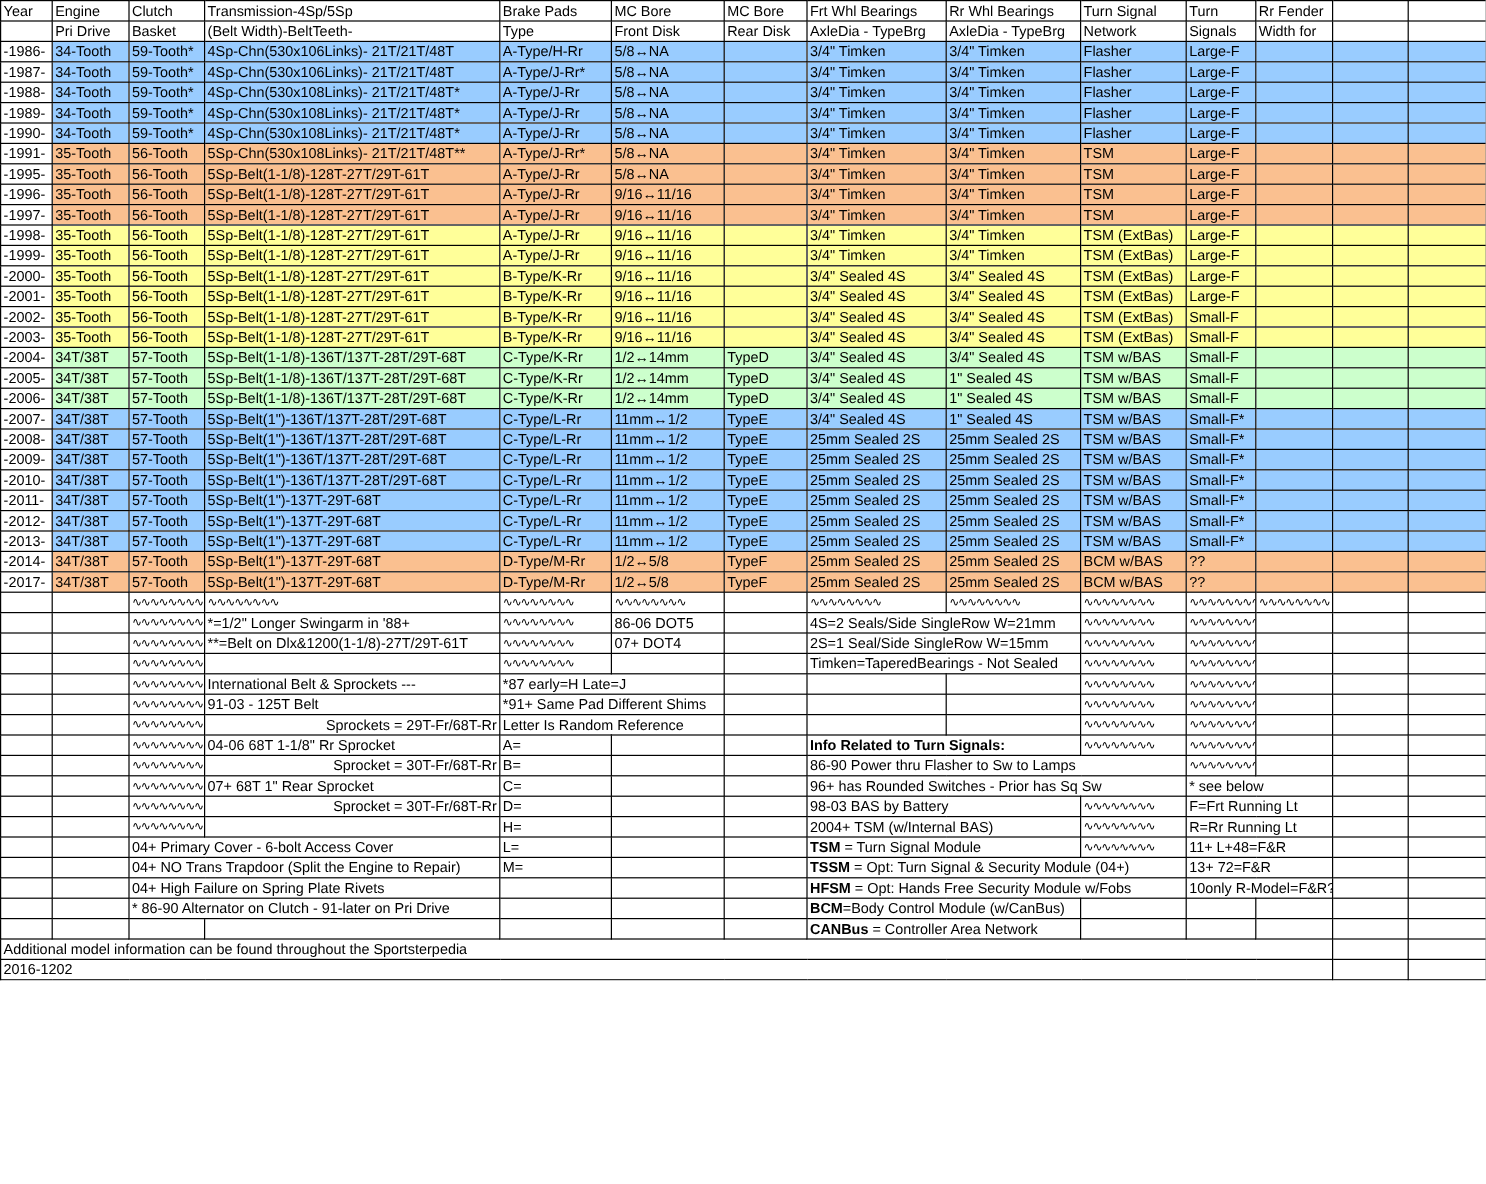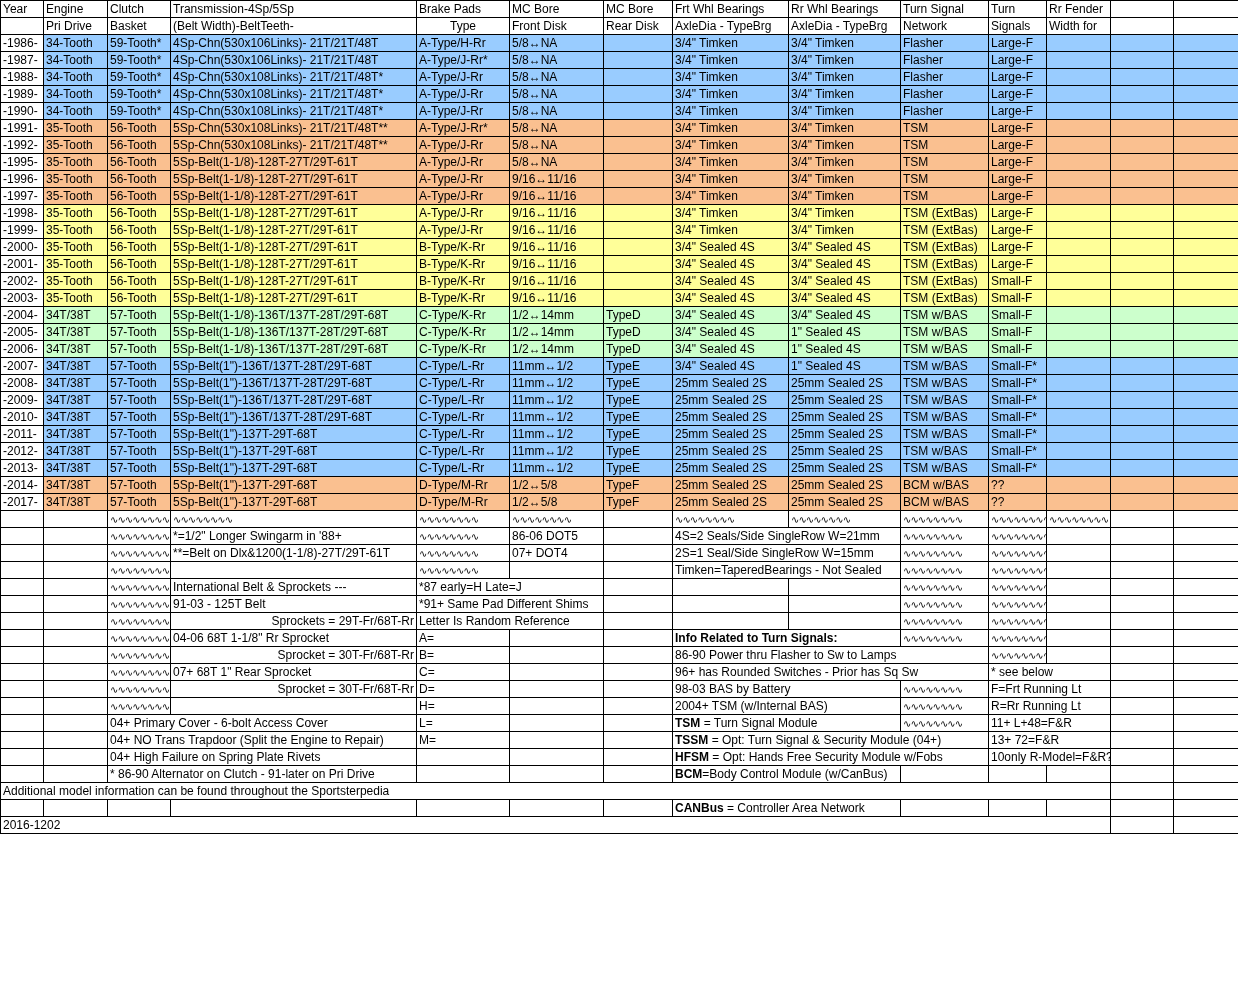--- a/index.html
+++ b/index.html
@@ -23,21 +23,21 @@
     overflow:hidden;
     line-height:15px;
     vertical-align:middle;
   }
   td.titlecell {
     height:34px;
     font-weight:bold;
     font-size:15px;
     padding-left:6px;
   }
-  td.center { text-align:center; }
+  td.center { }
   td.right  { text-align:right; }
   td.bold   { font-weight:bold; }
   .sq {
     font-family:"DejaVu Sans",sans-serif;
     font-size:10px;
     letter-spacing:-1px;
     line-height:15px;
   }
 </style>
 </head>
@@ -184,36 +184,20 @@
           <td style="background: rgb(250, 192, 144);"></td>
           <td style="background: rgb(250, 192, 144);">3/4" Timken</td>
           <td style="background: rgb(250, 192, 144);">3/4" Timken</td>
           <td style="background: rgb(250, 192, 144);">TSM</td>
           <td style="background: rgb(250, 192, 144);">Large-F</td>
           <td style="background: rgb(250, 192, 144);"></td>
           <td style="background: rgb(250, 192, 144);"></td>
           <td style="background: rgb(250, 192, 144);"></td>
         </tr>
         <tr>
-          <td>-1992-</td>
-          <td style="background: rgb(250, 192, 144);">35-Tooth</td>
-          <td style="background: rgb(250, 192, 144);">56-Tooth</td>
-          <td style="background: rgb(250, 192, 144);">5Sp-Chn(530x108Links)- 21T/21T/48T**</td>
-          <td style="background: rgb(250, 192, 144);">A-Type/J-Rr</td>
-          <td style="background: rgb(250, 192, 144);">5/8↔NA</td>
-          <td style="background: rgb(250, 192, 144);"></td>
-          <td style="background: rgb(250, 192, 144);">3/4" Timken</td>
-          <td style="background: rgb(250, 192, 144);">3/4" Timken</td>
-          <td style="background: rgb(250, 192, 144);">TSM</td>
-          <td style="background: rgb(250, 192, 144);">Large-F</td>
-          <td style="background: rgb(250, 192, 144);"></td>
-          <td style="background: rgb(250, 192, 144);"></td>
-          <td style="background: rgb(250, 192, 144);"></td>
-        </tr>
-        <tr>
           <td>-1995-</td>
           <td style="background: rgb(250, 192, 144);">35-Tooth</td>
           <td style="background: rgb(250, 192, 144);">56-Tooth</td>
           <td style="background: rgb(250, 192, 144);">5Sp-Belt(1-1/8)-128T-27T/29T-61T</td>
           <td style="background: rgb(250, 192, 144);">A-Type/J-Rr</td>
           <td style="background: rgb(250, 192, 144);">5/8↔NA</td>
           <td style="background: rgb(250, 192, 144);"></td>
           <td style="background: rgb(250, 192, 144);">3/4" Timken</td>
           <td style="background: rgb(250, 192, 144);">3/4" Timken</td>
           <td style="background: rgb(250, 192, 144);">TSM</td>
@@ -763,36 +747,36 @@
           <td></td>
           <td></td>
           <td colspan="2"><b>BCM</b>=Body Control Module (w/CanBus)</td>
           <td></td>
           <td></td>
           <td></td>
           <td></td>
           <td></td>
         </tr>
         <tr>
+          <td></td>
+          <td></td>
+          <td></td>
+          <td></td>
+          <td></td>
+          <td></td>
+          <td></td>
+          <td colspan="2"><b>CANBus</b> = Controller Area Network</td>
+          <td></td>
+          <td></td>
+          <td></td>
+          <td></td>
+          <td></td>
+        </tr>
+        <tr>
           <td colspan="12">Additional model information can be found throughout the Sportsterpedia</td>
-          <td></td>
-          <td></td>
-        </tr>
-        <tr>
-          <td></td>
-          <td></td>
-          <td></td>
-          <td></td>
-          <td></td>
-          <td></td>
-          <td></td>
-          <td colspan="2"><b>CANBus</b> = Controller Area Network</td>
-          <td></td>
-          <td></td>
-          <td></td>
           <td></td>
           <td></td>
         </tr>
         <tr>
           <td colspan="12">2016-1202</td>
           <td></td>
           <td></td>
         </tr>
       </tbody>
   </table>

